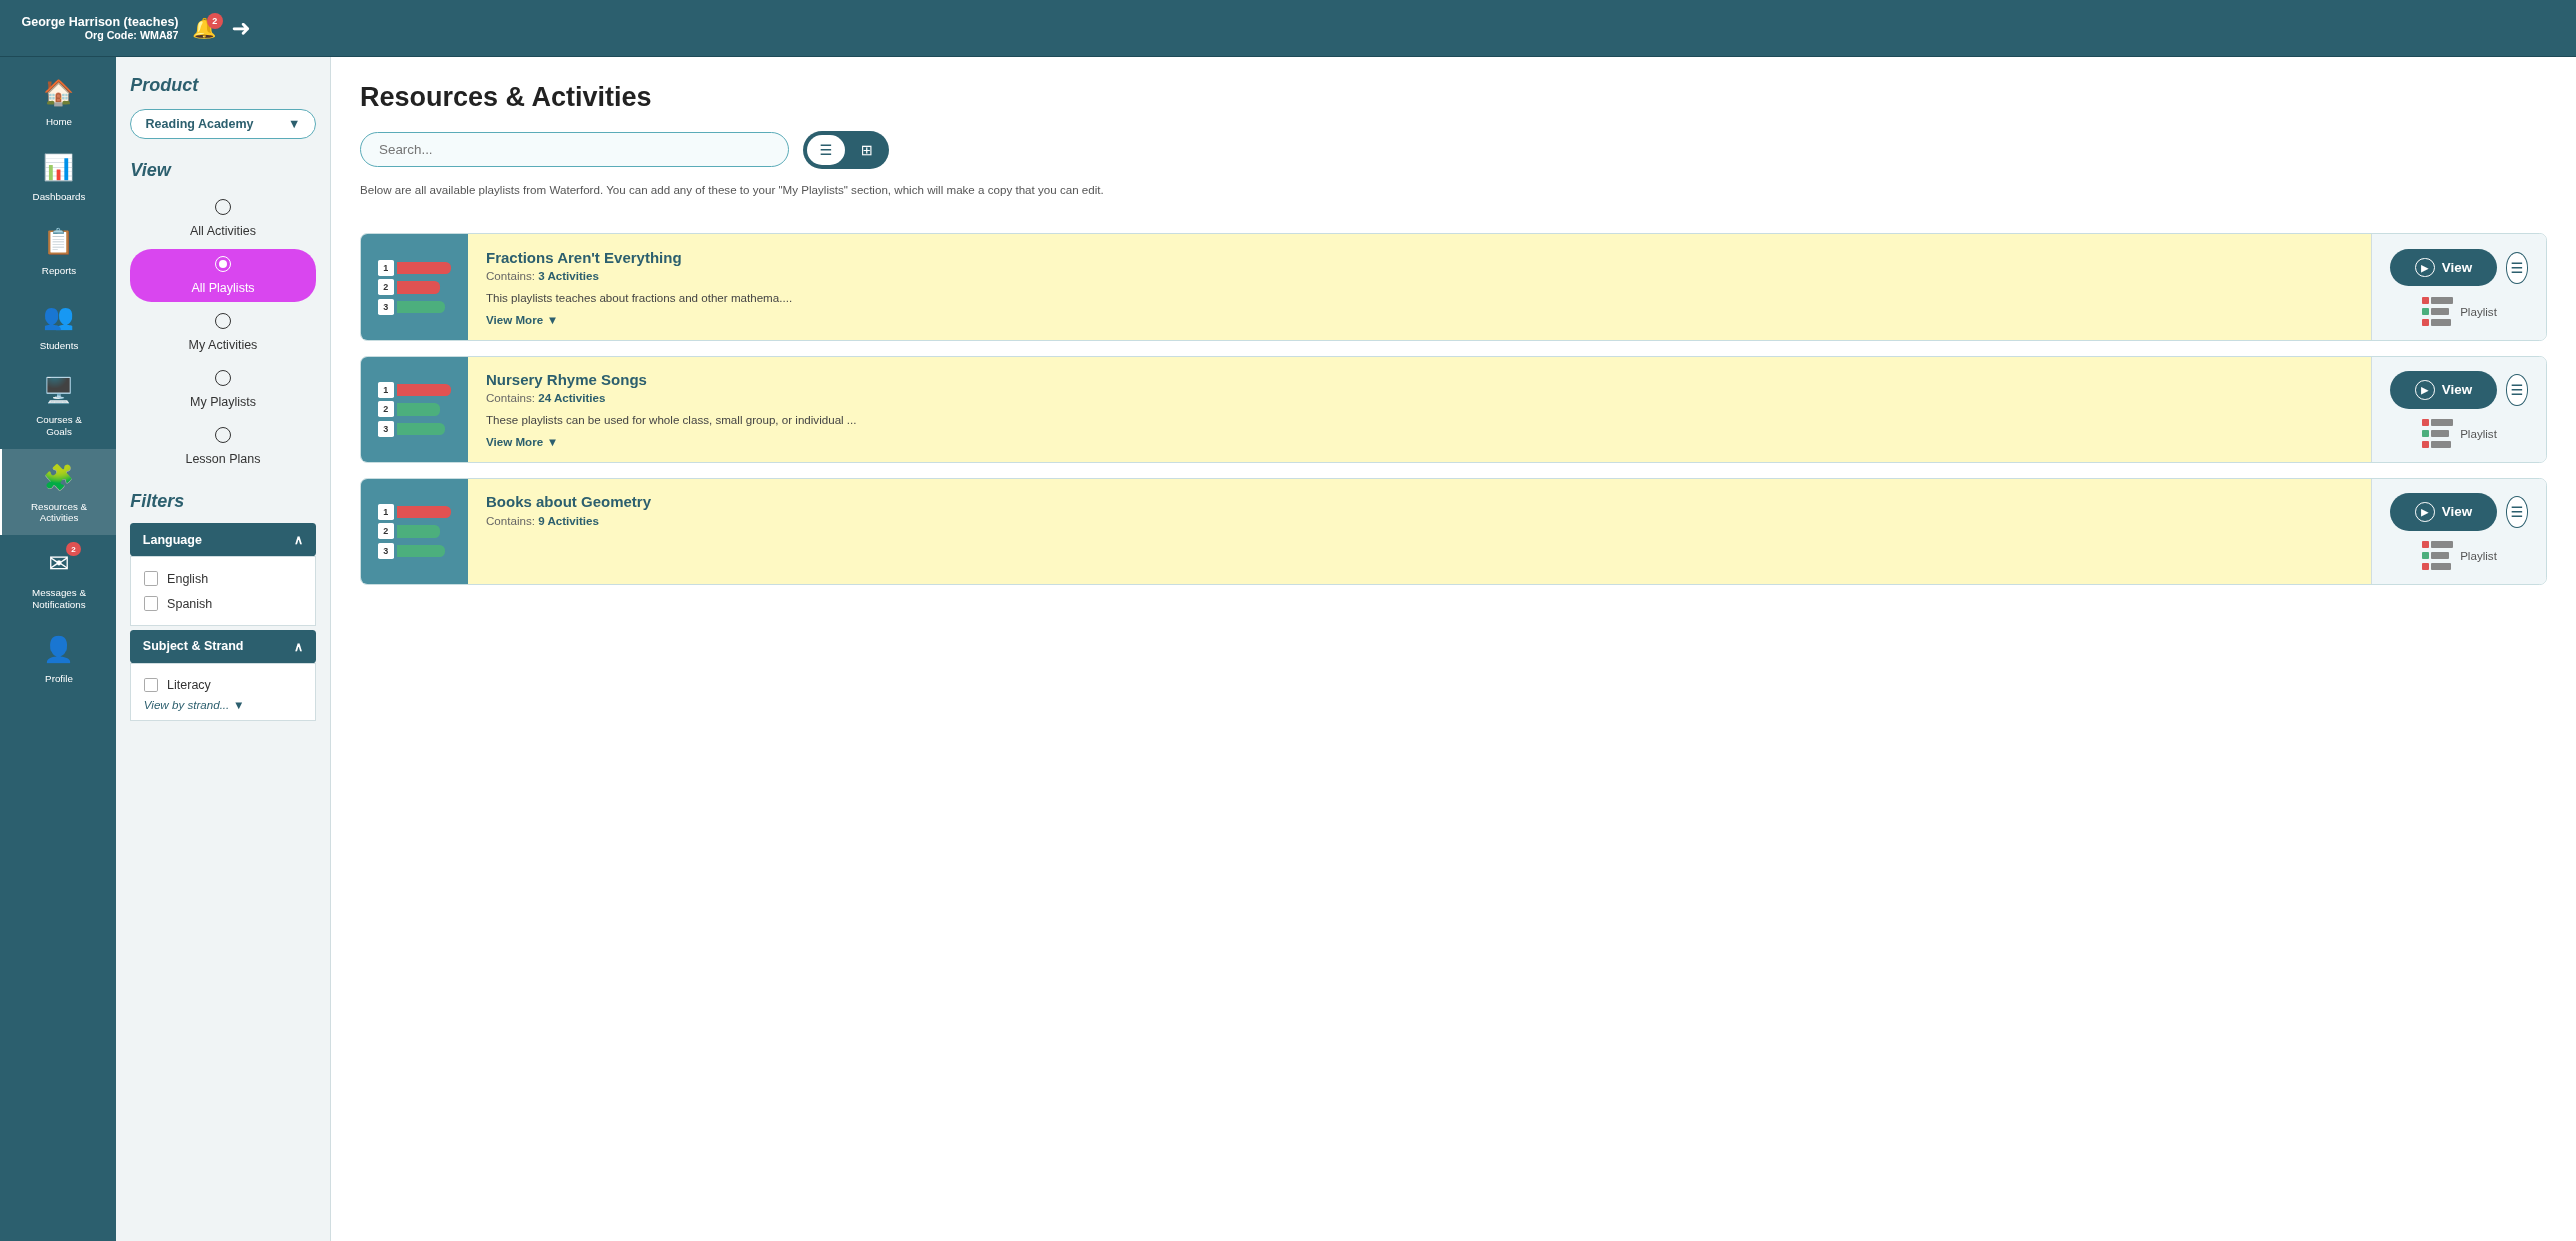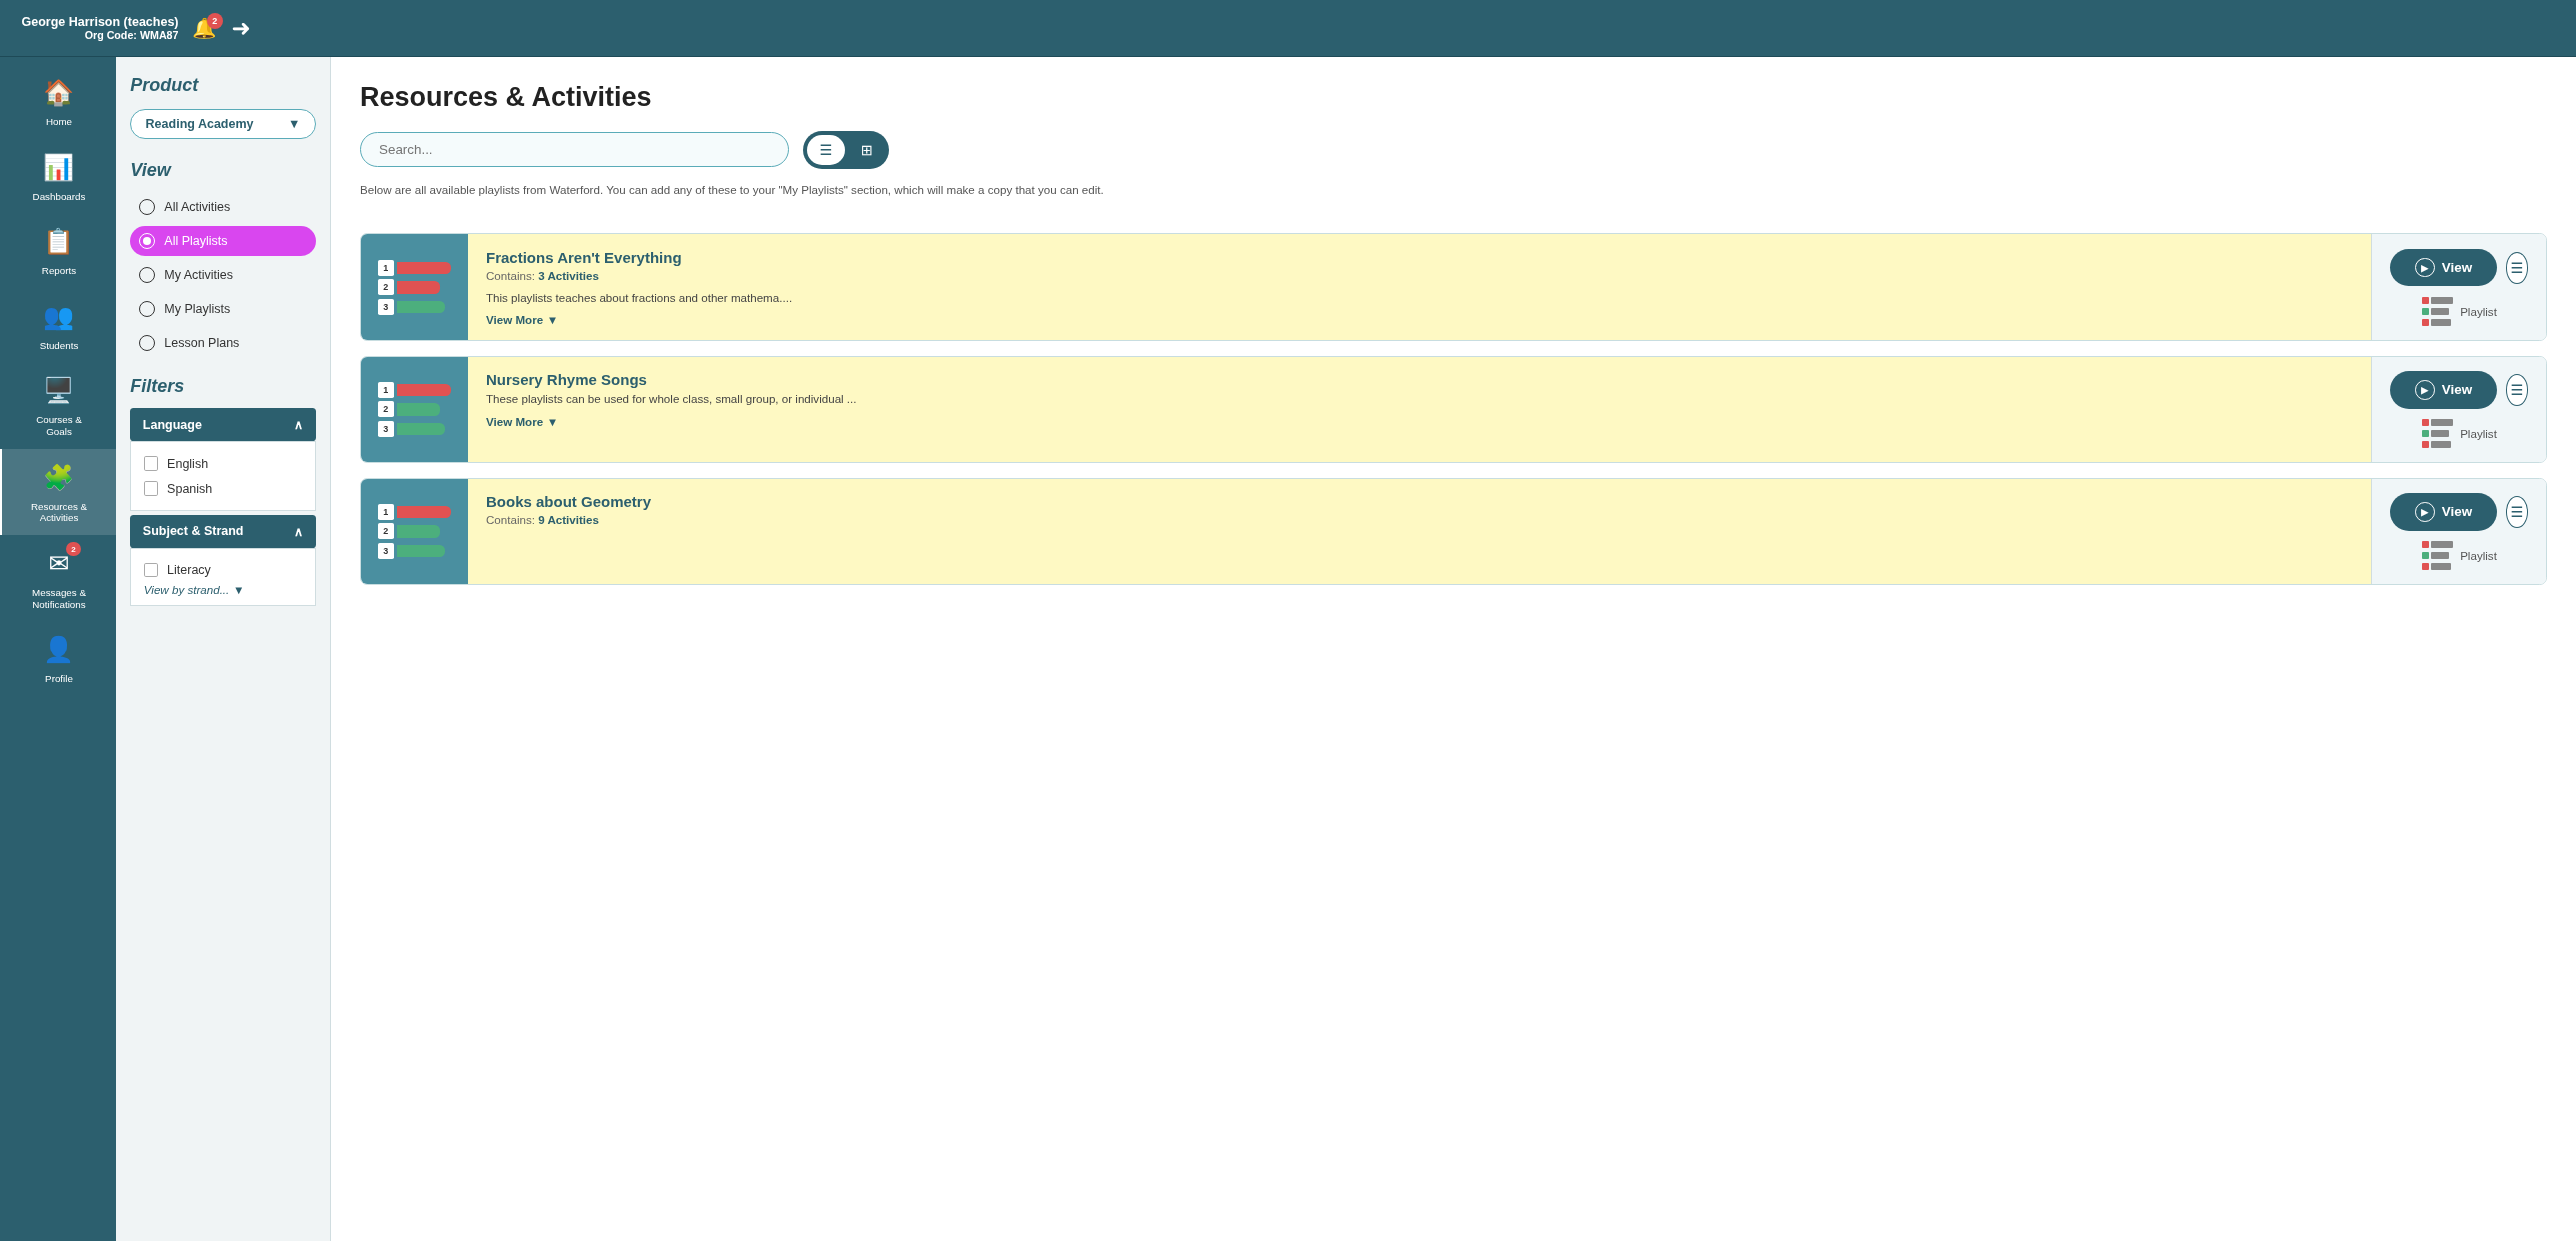--- a/index.html
+++ b/index.html
@@ -192,20 +192,21 @@
     .radio-option {
       display: flex;
       align-items: center;
       gap: 9px;
       padding: 7.2px 9px;
       border-radius: 21.5px;
       cursor: pointer;
       margin-bottom: 3.6px;
       font-size: 12.5px;
       color: #333;
+      flex-direction: column;
     }
     .radio-option.selected {
       background: #d946ef;
       color: white;
     }
     .radio-circle {
       width: 16px;
       height: 16px;
       border-radius: 50%;
       border: 1.8px solid currentColor;
@@ -708,20 +709,23 @@
                 <div class="row-bar" style="width:43px;background:#4caf7d;"></div>
               </div>
               <div class="playlist-row">
                 <div class="row-num">3</div>
                 <div class="row-bar" style="width:48px;background:#4caf7d;"></div>
               </div>
             </div>
           </div>
           <div class="card-body">
             <div class="card-title">Nursery Rhyme Songs</div>
+            <div class="card-contains">
+              Contains: <span>24 Activities</span>
+            </div>
             <div class="card-desc">These playlists can be used for whole class, small group, or individual ...</div>
             <div class="view-more">
               <span>View More</span>
               <span>▼</span>
             </div>
           </div>
           <div class="card-actions">
             <div class="action-row">
               <button class="view-btn">
                 <div class="play-icon">▶</div>

